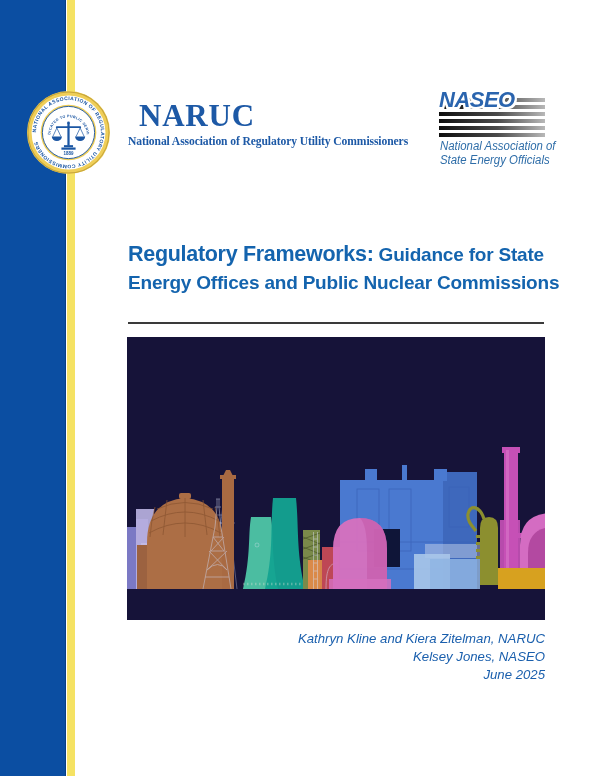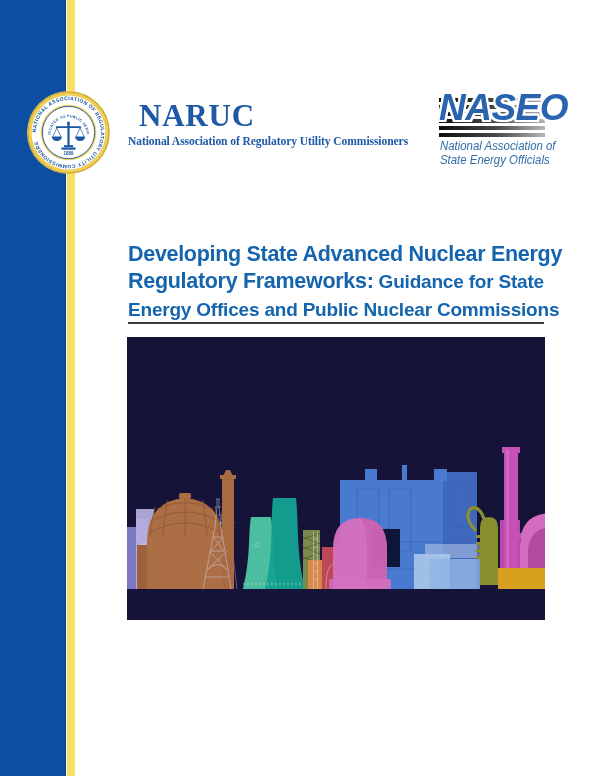--- a/index.html
+++ b/index.html
@@ -14,21 +14,21 @@
   
   .naruc-block{position:absolute;left:128px;top:100px;color:#1D59A6;}
   .naruc-wordmark{font-family:"Liberation Serif",serif;font-weight:bold;font-size:31px;
                   letter-spacing:.8px;line-height:32px;margin-left:11px;}
   .naruc-tagline{font-family:"Liberation Serif",serif;font-weight:bold;font-size:11.6px;
                  letter-spacing:-.1px;margin-top:3px;}
   
   .naseo{position:absolute;left:439px;top:93px;width:106px;height:76px;}
   .naseo .stripe{position:absolute;left:0;right:0;height:3.5px;
                  background:linear-gradient(90deg,#0e0e0e 0%,#4a4a4a 55%,#b8b8b8 100%);}
-  .naseo-word{position:absolute;left:0;top:-6px;font-style:italic;font-weight:900;font-size:37px;
+  .naseo-word{position:absolute;left:0;top:-6px;font-style:italic;font-weight:900;font-size:22px;
               color:#2A64AE;letter-spacing:-.5px;
               text-shadow:-2px 0 0 #fff,2px 0 0 #fff,0 -2px 0 #fff,0 2px 0 #fff,
                           -2px -2px 0 #fff,2px 2px 0 #fff,-2px 2px 0 #fff,2px -2px 0 #fff;}
   .naseo-tag{position:absolute;left:1px;top:47px;color:#2E6DA8;font-style:italic;font-size:12px;
              line-height:13.5px;transform:scaleX(.95);transform-origin:left;white-space:nowrap;}
   
   .title{position:absolute;left:128px;top:241px;color:#1464AE;font-weight:bold;}
   .t-line{white-space:nowrap;line-height:27px;}
   .t-big{font-size:21.5px;letter-spacing:-.3px;}
   .t-small{font-size:19px;letter-spacing:-.2px;}
@@ -90,21 +90,20 @@
     <div class="stripe" style="top:33px"></div>
     <div class="stripe" style="top:40px"></div>
     <div class="naseo-word">NASEO</div>
     <div class="naseo-tag">
       <div>National Association of</div>
       <div>State Energy Officials</div>
     </div>
   </div>
 
   <div class="title">
-    <div class="t-line t-big">Developing State Advanced Nuclear Energy</div>
     <div class="t-line">
       <span class="t-big">Regulatory Frameworks:</span><span class="t-small"> Guidance for State</span>
     </div>
     <div class="t-line t-small">Energy Offices and Public Nuclear Commissions</div>
   </div>
 
   <div class="rule"></div>
 
   <div class="illo">
     <svg width="418" height="283" viewBox="0 0 418 283">
@@ -212,14 +211,19 @@
       </g>
 
       <g>
         <path d="M393,252 L393,208 Q393,176 426,176 Q459,176 459,208 L459,252 Z" fill="#D46CC2"></path>
         <path d="M401,252 L401,216 Q401,190 427,190 Q448,192 451,216 L451,252 Z" fill="#A83E96" opacity=".75"></path>
         <rect x="371" y="231" width="47" height="21" fill="#D7A11F"></rect>
       </g>
     </svg>
   </div>
 
+  <div class="byline">
+    <div>Kathryn Kline and Kiera Zitelman, NARUC</div>
+    <div>Kelsey Jones, NASEO</div>
+    <div>June 2025</div>
+  </div>
 
 </div>
 
 </body></html>

